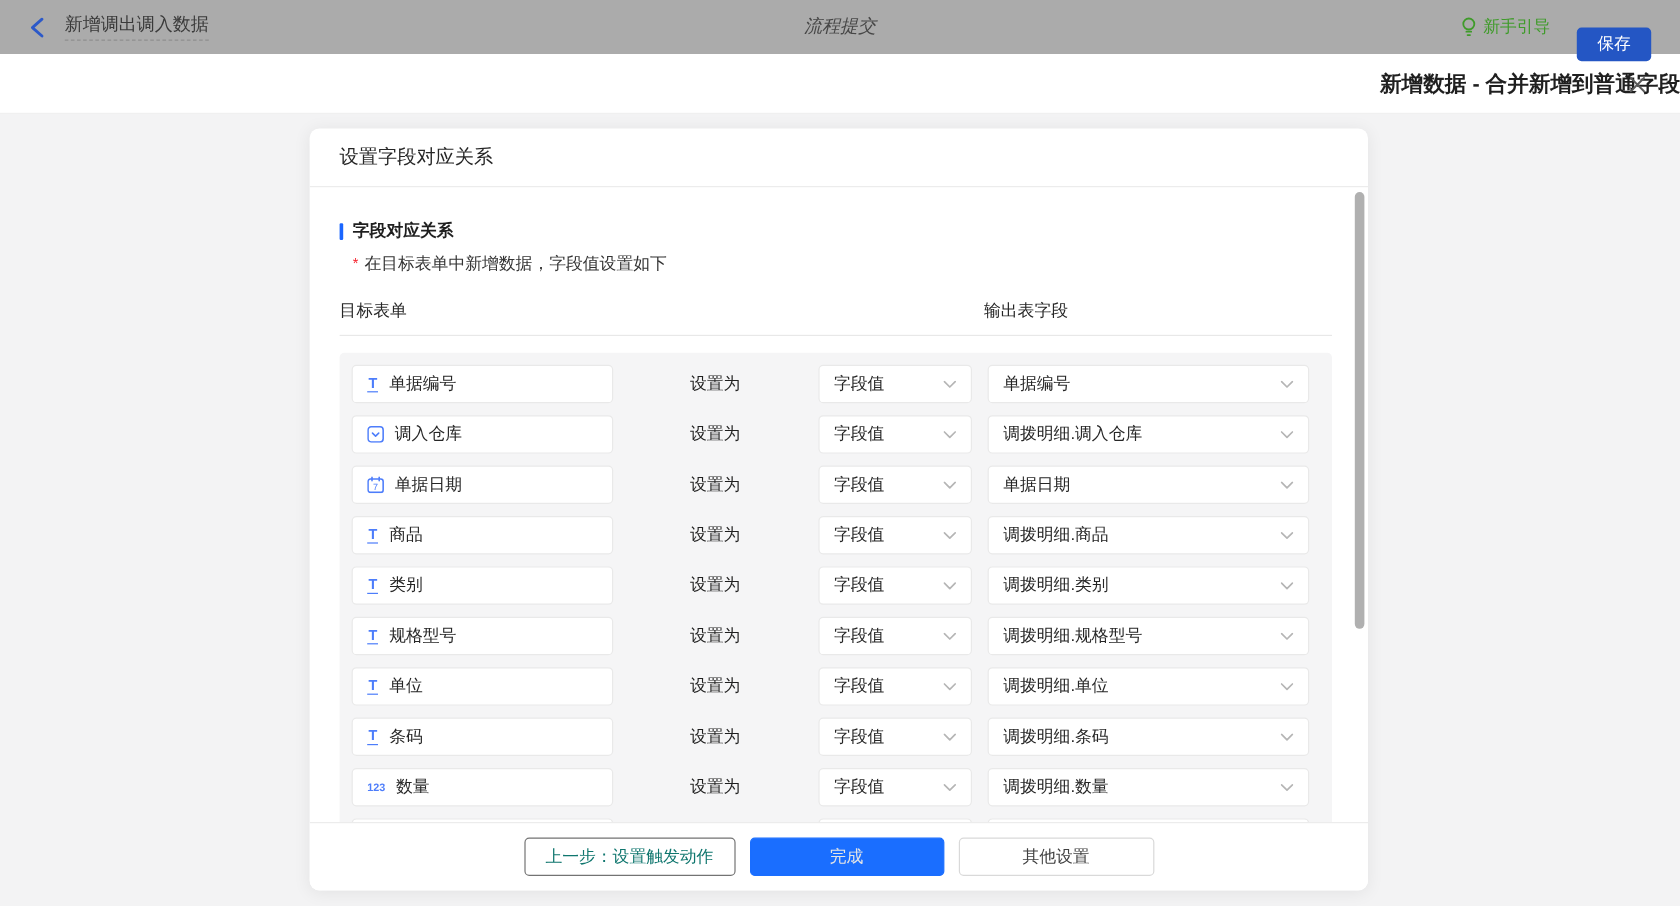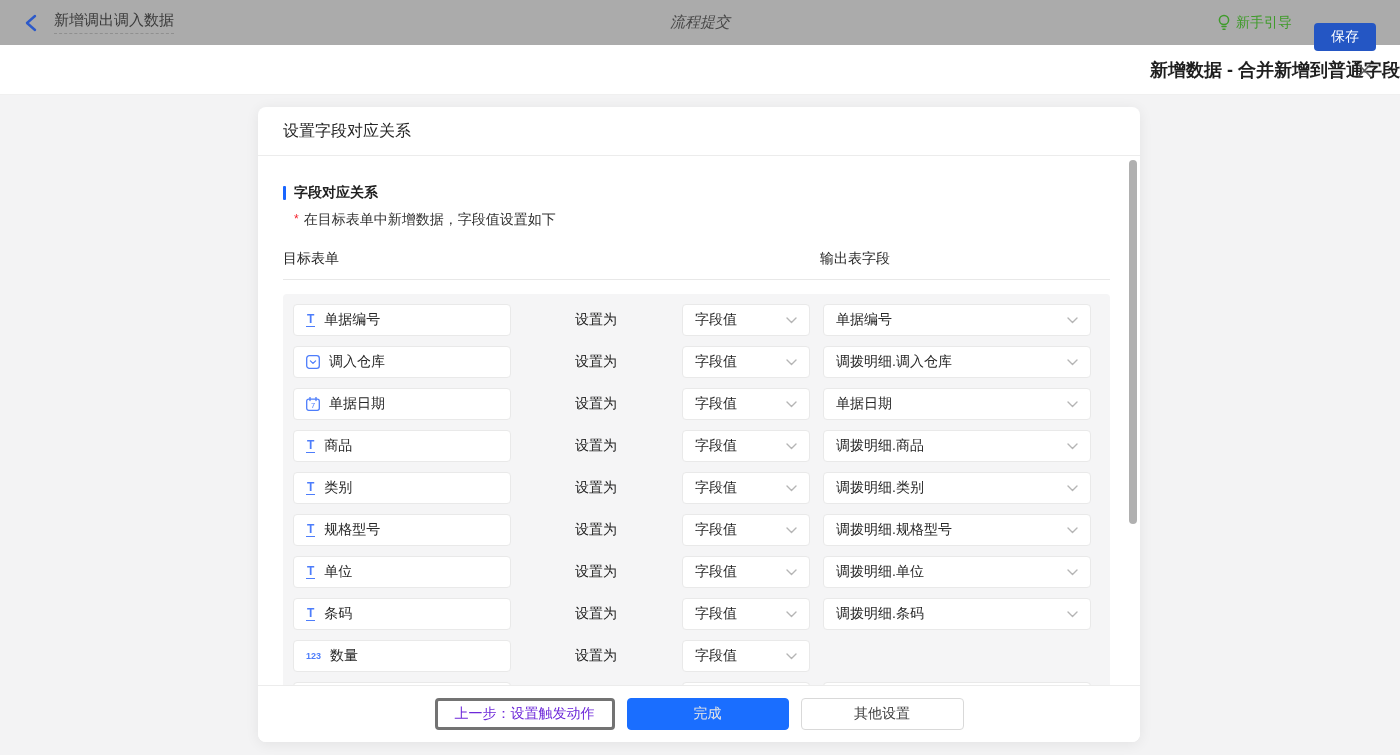--- a/index.html
+++ b/index.html
@@ -73,21 +73,21 @@
     padding:0 1px 1px; }
   .ic-123 { font-size:9px; font-weight:700; letter-spacing:0; }
 
   .scroll-thumb { position:absolute; right:3px; top:4px; width:8px; height:364px;
     background:#b0b0b0; border-radius:4px; cursor:pointer; }
 
   .card-footer { flex:0 0 57px; border-top:1px solid #ececec; background:#fff;
     display:flex; align-items:center; justify-content:center; gap:12px; }
   .btn { height:32px; border-radius:4px; font-size:14px; cursor:pointer;
     font-family:inherit; }
-  .btn-ghost { background:#fff; border:3px solid #737373; color:#6d28d9; padding:0 17px; }
+  .btn-ghost { background:#fff; border:1px solid #737373; color:#0f766e; padding:0 17px; }
   .btn-primary { background:#1a6eff; border:1px solid #1a6eff; color:#e5e5e5; width:162px; }
   .btn-other { background:#fff; border:1px solid #d9d9d9; color:#404040; width:163px; }
 </style>
 </head>
 <body>
 
 <div class="topbar">
   <div class="topbar-center">流程提交</div>
   <div class="topbar-left">
     <span class="back-btn">
@@ -305,20 +305,26 @@
               <span class="ic ic-123">123</span>
               <span>数量</span>
             </div>
             <span class="set-as">设置为</span>
             <div class="sel mode-select">
               <span class="txt">字段值</span>
               <svg width="11" height="7" viewBox="0 0 11 7">
                 <polyline points="1,1 5.5,5.5 10,1" fill="none" stroke="#b5b5b5" stroke-width="1.4" stroke-linecap="round" stroke-linejoin="round"></polyline>
               </svg>
             </div>
+            <div class="sel value-select">
+              <span class="txt">调拨明细.数量</span>
+              <svg width="11" height="7" viewBox="0 0 11 7">
+                <polyline points="1,1 5.5,5.5 10,1" fill="none" stroke="#b5b5b5" stroke-width="1.4" stroke-linecap="round" stroke-linejoin="round"></polyline>
+              </svg>
+            </div>
           </div>
           <div class="map-row">
             <div class="field-box"></div>
             <span class="set-as"></span>
             <div class="sel mode-select"></div>
             <div class="sel value-select"></div>
           </div>
         </div>
 
       <div class="scroll-thumb"></div>

